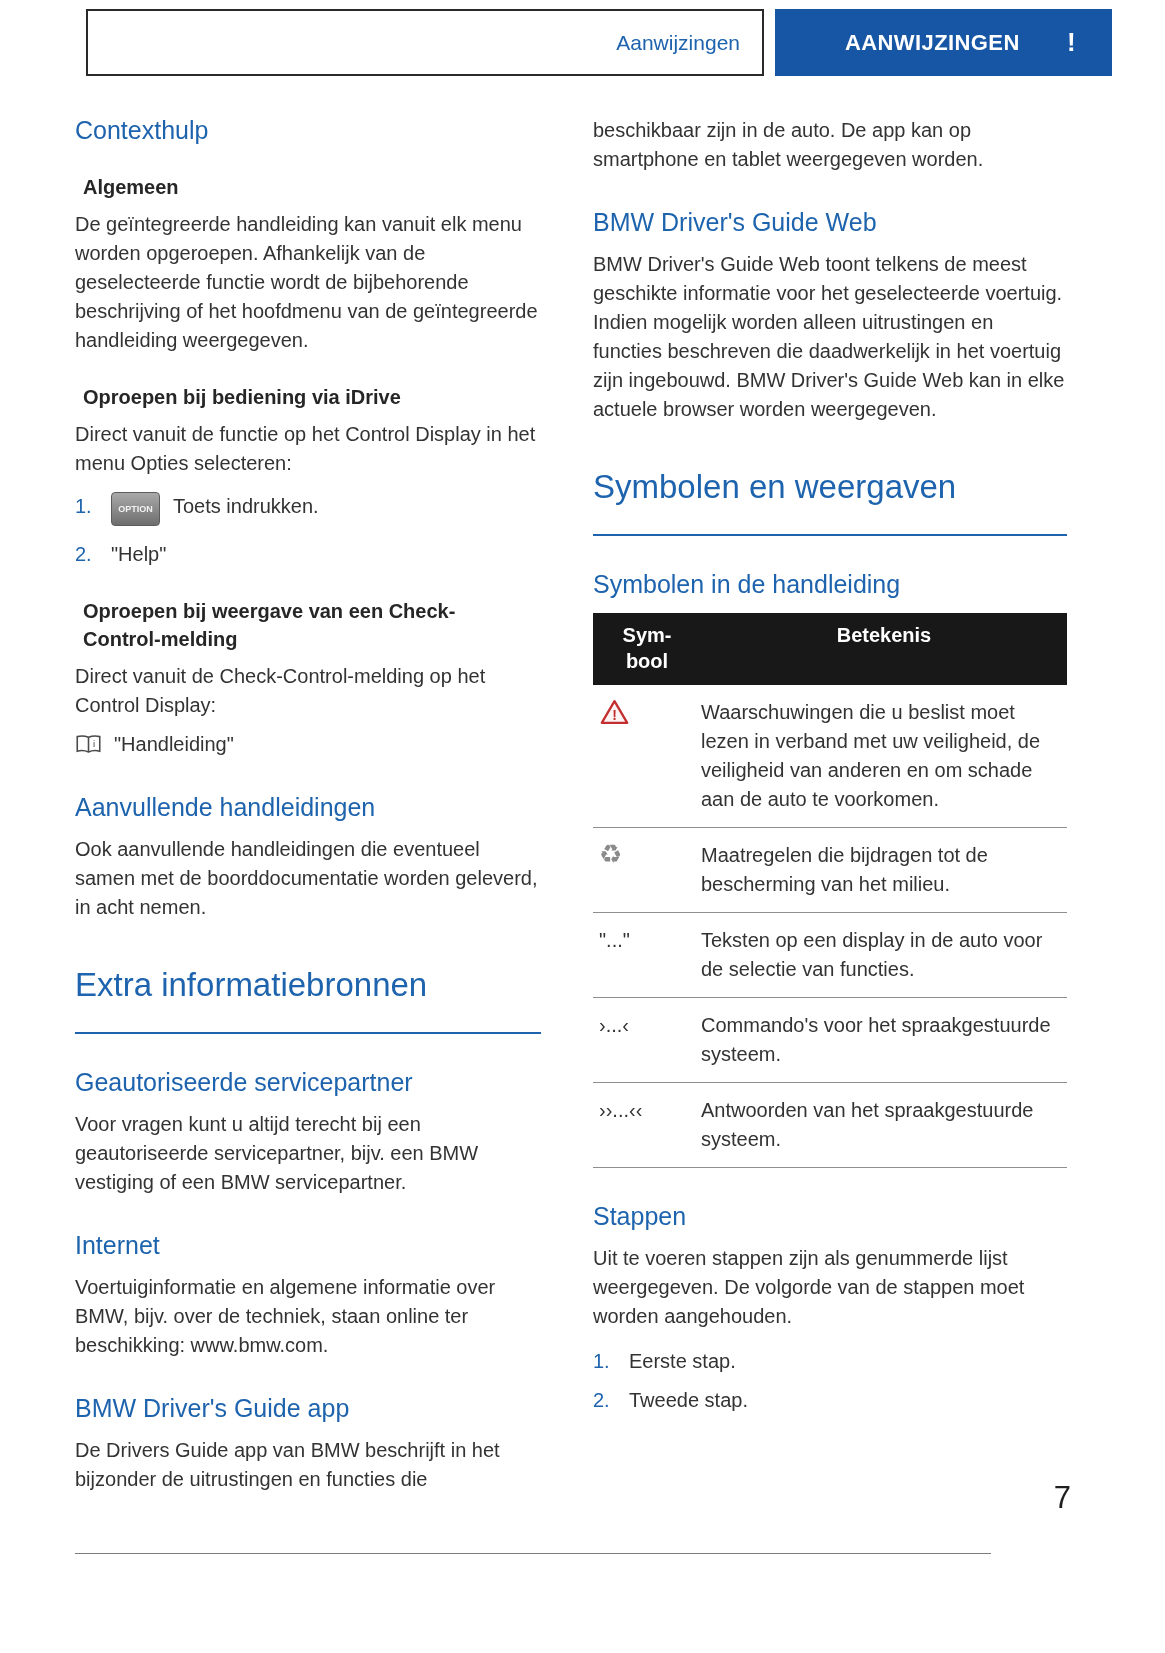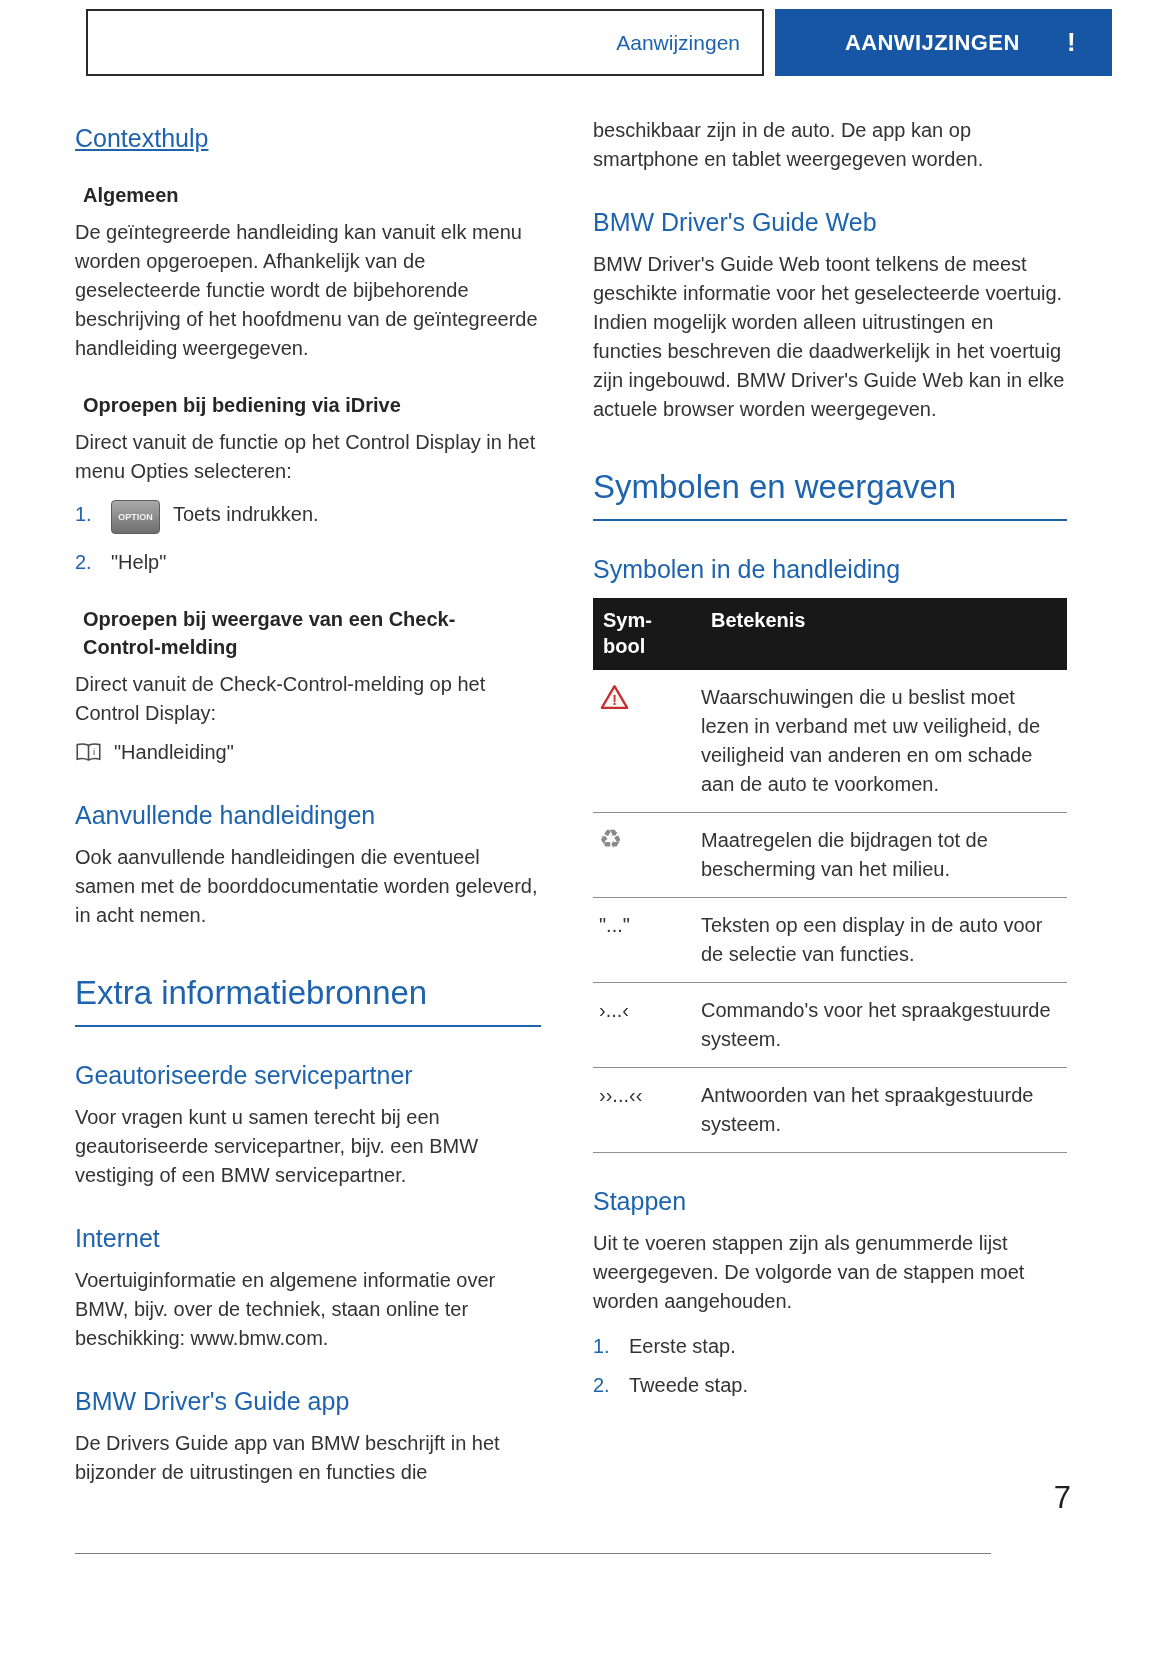--- a/index.html
+++ b/index.html
@@ -26,25 +26,25 @@
     font-weight:bold; font-size:22px; letter-spacing:0.4px;
   }
   .header-chapter .mark { font-size:26px; font-weight:bold; }
 
   .columns { position:absolute; top:116px; left:75px; width:992px; display:flex; gap:52px; }
   .col-left { width:466px; }
   .col-right { width:474px; }
 
   .h-big {
     font-size:33px; font-weight:400; color:var(--accent,#1d63ad);
-    padding-bottom:13px; border-bottom:2px solid var(--accent,#1d63ad);
+    padding-bottom:28px; border-bottom:2px solid var(--accent,#1d63ad);
     margin:44px 0 26px;
   }
   .h-sub { font-size:25px; font-weight:400; color:var(--accent,#1d63ad); margin:34px 0 13px; }
-  .h-first { margin-top:8px;text-decoration:underline; }
+  .h-first { margin-top:0; }
   .h-bold { font-size:20px; font-weight:bold; color:#262626; margin:28px 8px 9px; line-height:28px; }
   .body-p { font-size:20px; line-height:29px; color:#333333; margin:0 0 10px; }
 
   .step { display:flex; font-size:20px; line-height:29px; margin-bottom:10px; color:#333; }
   .step-num { color:var(--accent,#1d63ad); width:36px; flex-shrink:0; }
   .step-content { display:flex; }
   .key {
     width:49px; height:34px; border-radius:4px;
     background:linear-gradient(#a9a9a9,#6e6e6e);
     border:1px solid #5c5c5c;
@@ -53,21 +53,21 @@
     margin-right:13px;
   }
   .step-key-row { margin-top:14px; margin-bottom:14px; }
 
   .icon-line { display:flex; align-items:center; font-size:20px; line-height:29px; color:#333; margin:6px 0 10px; }
   .icon-line .book { margin-right:12px; display:inline-flex; }
 
   .sym-table { width:100%; border-collapse:collapse; margin-top:14px; }
   .sym-table th {
     background:var(--table_header_bg,#181818); color:#ffffff;
-    text-align:left; font-weight:bold; font-size:20px; line-height:26px;
+    text-align:center; font-weight:bold; font-size:20px; line-height:26px;
     padding:9px 10px 11px; vertical-align:top;
   }
   .sym-table th.col-sym { width:108px; padding-left:10px; }
   .sym-table td {
     border-bottom:1.5px solid #8f8f8f;
     padding:13px 4px 13px 0;
     vertical-align:top;
     font-size:20px; line-height:29px; color:#333;
   }
   .sym-table td.sym-cell { padding-left:6px; padding-right:8px; }
@@ -125,21 +125,21 @@
       </span>
       <span>"Handleiding"</span>
     </div>
 
     <div class="h-sub">Aanvullende handleidingen</div>
     <p class="body-p">Ook aanvullende handleidingen die eventueel samen met de boorddocumentatie worden geleverd, in acht nemen.</p>
 
     <div class="h-big">Extra informatiebronnen</div>
 
     <div class="h-sub">Geautoriseerde servicepartner</div>
-    <p class="body-p">Voor vragen kunt u samen terecht bij een geautoriseerde servicepartner, bijv. een BMW vestiging of een BMW servicepartner.</p>
+    <p class="body-p">Voor vragen kunt u altijd terecht bij een geautoriseerde servicepartner, bijv. een BMW vestiging of een BMW servicepartner.</p>
 
     <div class="h-sub">Internet</div>
     <p class="body-p">Voertuiginformatie en algemene informatie over BMW, bijv. over de techniek, staan online ter beschikking: www.bmw.com.</p>
 
     <div class="h-sub">BMW Driver's Guide app</div>
     <p class="body-p">De Drivers Guide app van BMW beschrijft in het bijzonder de uitrustingen en functies die</p>
   </div>
 
   <div class="col-right">
     <p class="body-p">beschikbaar zijn in de auto. De app kan op smartphone en tablet weergegeven worden.</p>

